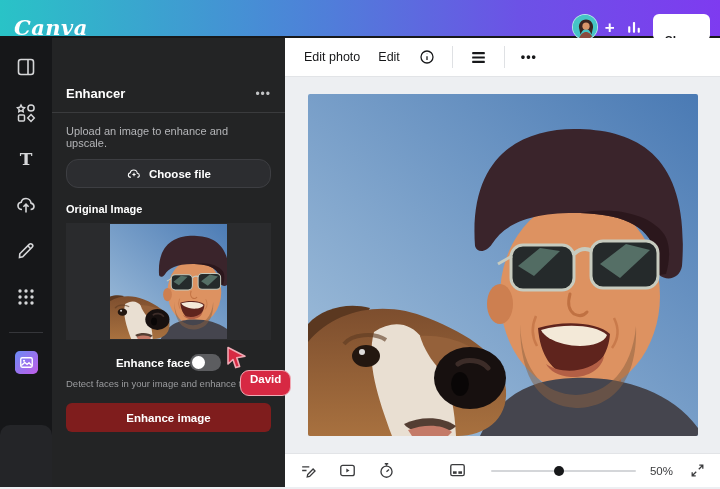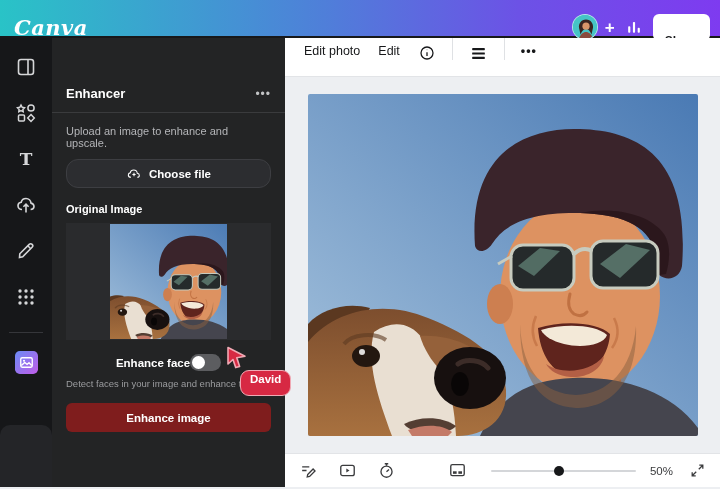--- a/index.html
+++ b/index.html
@@ -58,21 +58,21 @@
 
   
   .collab-cursor { position:absolute; left:174px; top:308px; z-index:20; pointer-events:none; }
   .collab-pill { position:absolute; left:14px; top:24px; background:#d72943;
     border:1.5px solid #f0a9b4; border-radius:9px; padding:2px 9px 10px;
     color:#fff; font-size:11.5px; font-weight:bold; white-space:nowrap; }
 
   
   .canvas { flex:1; display:flex; flex-direction:column; background:#edeff2; min-width:0; }
   .canvas-toolbar { height:39px; background:#fff; border-bottom:1px solid #e2e4e7;
-    display:flex; align-items:flex-start; padding:0 6px 0 10px; }
+    display:flex; align-items:center; padding:0 6px 0 10px; }
   .tb-item { font-size:12.5px; color:#17181a; font-weight:500; padding:6px 9px;
     border-radius:6px; cursor:pointer; }
   .tb-sep { width:1px; height:22px; background:#dfe1e4; margin:0 7px; }
   .stage { flex:1; display:flex; align-items:center; justify-content:center; }
   .photo { width:390px; height:342px; border-radius:2px; display:block; }
   .canvas-bottombar { height:34px; background:#fff; border-top:1px solid #e2e4e7;
     display:flex; align-items:center; padding:0 14px; }
   .bb-icon { display:flex; align-items:center; justify-content:center; margin-right:20px; cursor:pointer; }
   .bb-right { margin-left:auto; display:flex; align-items:center; }
   .zoom-slider { width:145px; height:2px; background:#d4d6d9; border-radius:1px;

